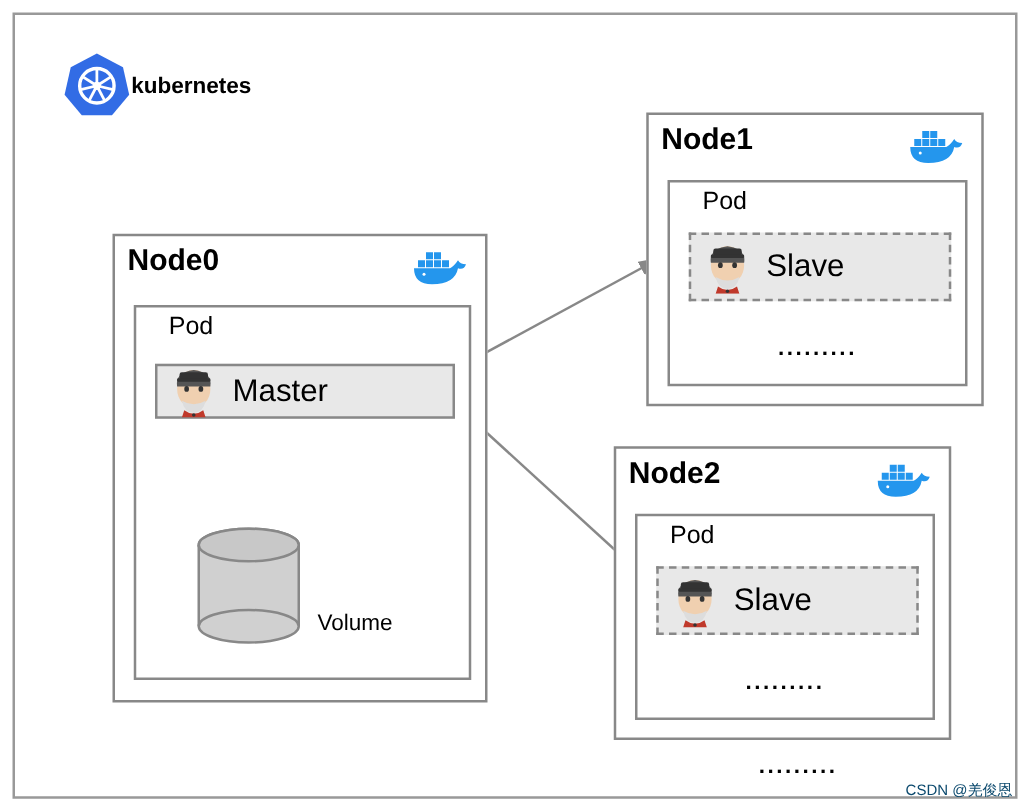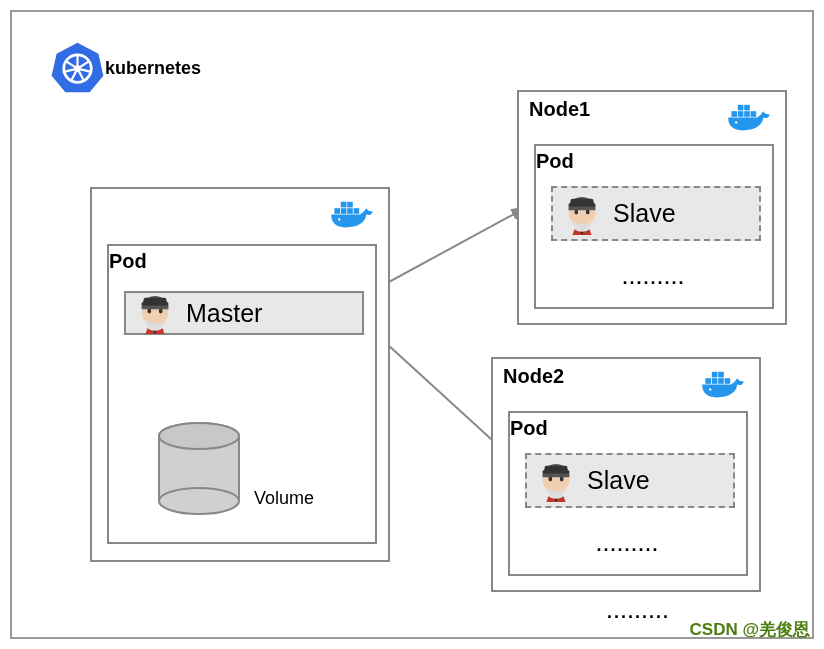--- a/index.html
+++ b/index.html
@@ -4,38 +4,38 @@
   <style>
     * { box-sizing: border-box; margin: 0; padding: 0; }
     body { font-family: Arial, sans-serif; background: #fff; width: 824px; height: 649px; position: relative; }
     .outer-frame { position: absolute; top: 10px; left: 10px; right: 10px; bottom: 10px; border: 2px solid #999; }
     .k8s-logo { position: absolute; top: 28px; left: 38px; display: flex; flex-direction: row; align-items: center; }
     .k8s-text { font-weight: bold; font-size: 18px; margin-top: 2px; }
     .node-box { position: absolute; border: 2px solid #888; background: #fff; }
     .node0 { top: 175px; left: 78px; width: 300px; height: 375px; }
     .node1 { top: 78px; left: 505px; width: 270px; height: 235px; }
     .node2 { top: 345px; left: 479px; width: 270px; height: 235px; }
-    .node-title { font-weight: bold; font-size: 20px; padding: 6px 10px; }
+    .node-title { font-weight: bold; font-size: 24px; padding: 6px 10px; }
     .docker-icon { position: absolute; top: 8px; right: 12px; }
     .pod-box { position: absolute; border: 2px solid #888; background: #fff; }
     .pod0 { top: 55px; left: 15px; width: 270px; height: 300px; }
     .pod1 { top: 52px; left: 15px; width: 240px; height: 165px; }
-    .pod-title { font-weight: bold; font-size: 20px; padding: 4px 0; }
+    .pod-title { font-weight: normal; font-size: 20px; padding: 4px 26px; }
     .role-box { position: absolute; background: #e8e8e8; display: flex; align-items: center; padding: 6px 10px; gap: 12px; }
     .master-box { top: 45px; left: 15px; width: 240px; height: 44px; border: 2px solid #888; }
     .slave-box { top: 40px; left: 15px; width: 210px; height: 55px; border: 2px dashed #888; }
     .role-text { font-weight: normal; font-size: 25px; }
     .jenkins-face { width: 38px; height: 42px; flex-shrink: 0; }
     .dots { position: absolute; font-weight: bold; font-size: 18px; letter-spacing: 2px; }
     .dots-pod { bottom: 18px; left: 50%; transform: translateX(-50%); }
     .dots-outer { position: absolute; font-weight: bold; font-size: 18px; letter-spacing: 2px; }
     .volume-label { position: absolute; font-size: 18px; font-weight: normal; }
     .cylinder { position: absolute; }
     .arrow-svg { position: absolute; top: 0; left: 0; pointer-events: none; }
-    .watermark { position: absolute; bottom: 8px; right: 14px; font-size: 17px; color: #4d7c0f; font-weight: bold; }
+    .watermark { position: absolute; bottom: 8px; right: 14px; font-size: 12px; color: #0c4a6e; }
   </style>
 </head>
 <body>
 
 <div class="outer-frame">
 
   <div class="k8s-logo">
     <svg width="55" height="55" viewBox="0 0 100 100">
       <polygon points="50,5 88,25 97,65 72,95 28,95 3,65 12,25" fill="#326CE5"></polygon>
       <circle cx="50" cy="52" r="25" fill="none" stroke="#fff" stroke-width="5"></circle>
@@ -64,20 +64,21 @@
     <line x1="340" y1="290" x2="515" y2="195" stroke="#888" stroke-width="2" marker-end="url(#arrowhead)"></line>
 
     <line x1="340" y1="300" x2="515" y2="460" stroke="#888" stroke-width="2" marker-end="url(#arrowhead)"></line>
 
     <line x1="170" y1="325" x2="170" y2="375" stroke="#888" stroke-width="10"></line>
     <polygon points="170,400 150,370 190,370" fill="#fff" stroke="#888" stroke-width="2"></polygon>
     <rect x="160" y="325" width="20" height="45" fill="#fff" stroke="#888" stroke-width="2"></rect>
   </svg>
 
   <div class="node-box node0">
+    <div class="node-title">Node0</div>
     <div class="docker-icon">
       <svg width="48" height="36" viewBox="0 0 60 45">
         <rect x="8" y="14" width="7" height="7" fill="#2496ED"></rect>
         <rect x="16" y="14" width="7" height="7" fill="#2496ED"></rect>
         <rect x="24" y="14" width="7" height="7" fill="#2496ED"></rect>
         <rect x="16" y="6" width="7" height="7" fill="#2496ED"></rect>
         <rect x="24" y="6" width="7" height="7" fill="#2496ED"></rect>
         <rect x="32" y="14" width="7" height="7" fill="#2496ED"></rect>
         <path d="M 4 22 Q 4 38 22 38 Q 45 38 48 22 Q 54 24 56 18 Q 50 18 48 14 Q 44 20 40 22 Z" fill="#2496ED"></path>
         <circle cx="14" cy="28" r="1.5" fill="#fff"></circle>

